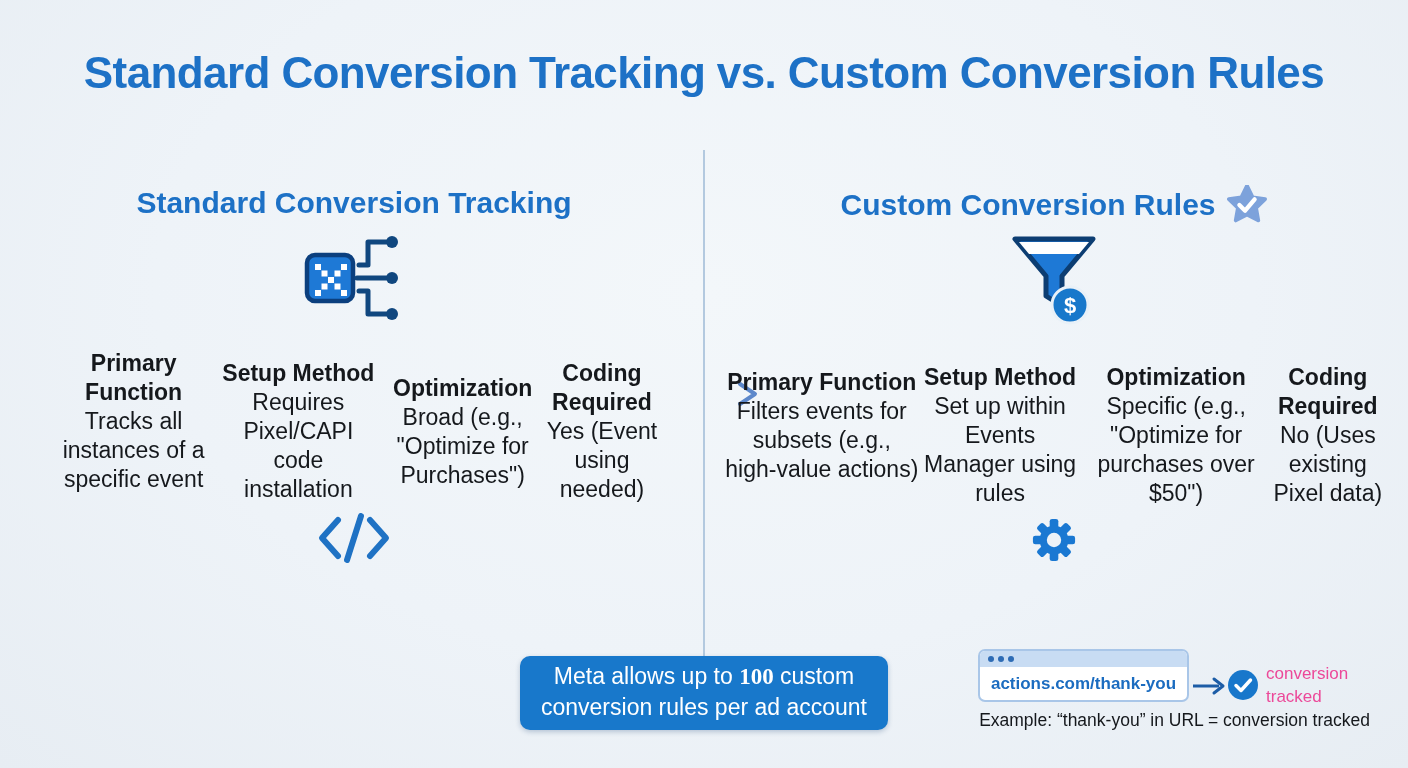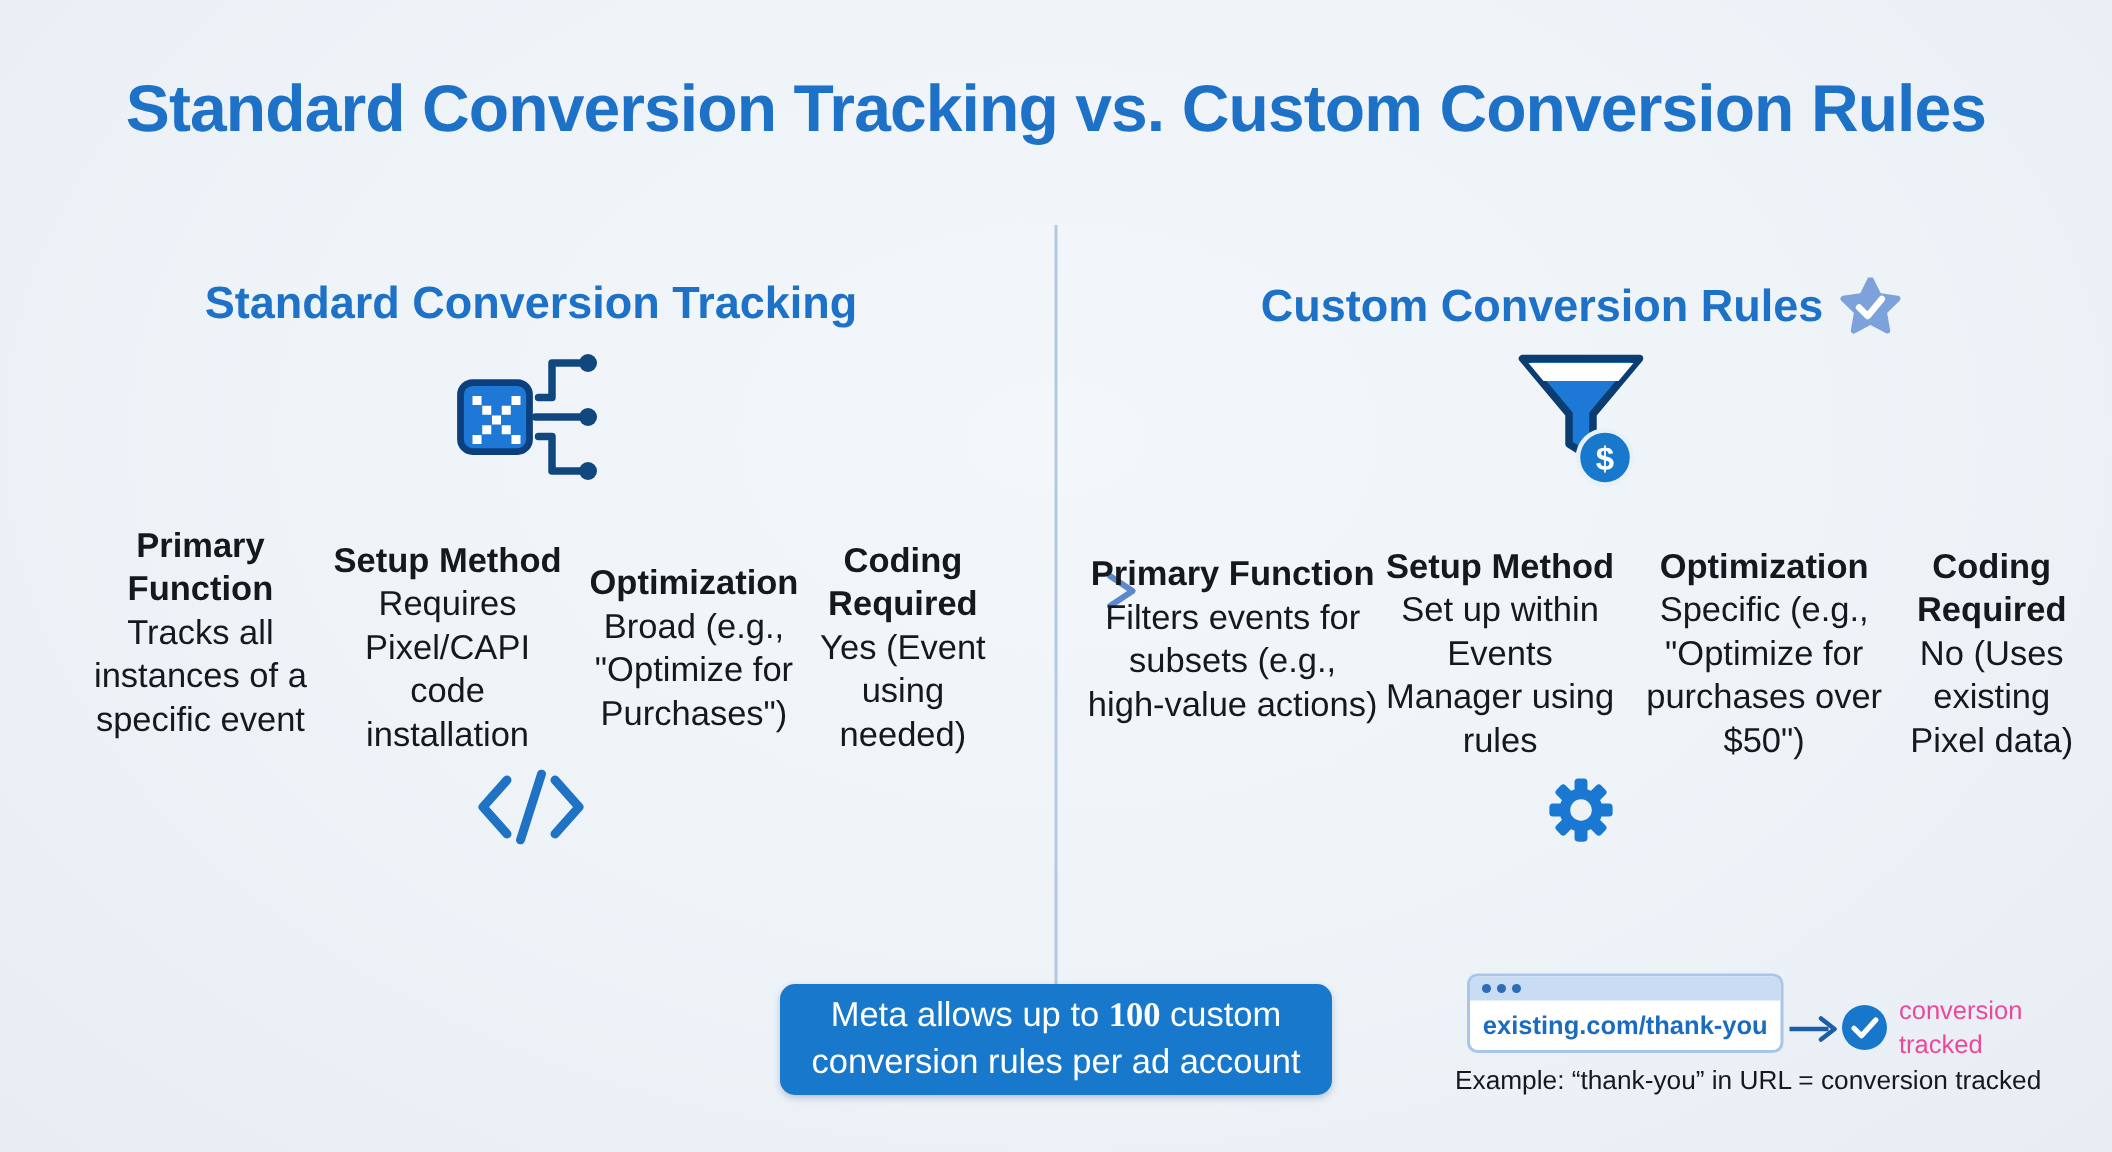--- a/index.html
+++ b/index.html
@@ -70,21 +70,21 @@
   .url-text { font-size: 17px; font-weight: 700; color: #1b6cc0; }
 
   .url-arrow { top: 676px; left: 1192px; }
   .check-wrap { top: 669px; left: 1227px; }
   .result-text {
     top: 662px; left: 1266px;
     font-size: 17px; line-height: 23px; color: #ec4899;
   }
   .url-caption {
     top: 710px; left: 970px; width: 400px;
-    text-align: left; font-size: 17.5px; color: #15181c;
+    text-align: right; font-size: 17.5px; color: #15181c;
   }
 </style>
 </head>
 <body>
 
 <h1 class="abs main-title">Standard Conversion Tracking vs. Custom Conversion Rules</h1>
 
 <div class="abs divider"></div>
 <div class="abs mid-arrow">
   <svg width="125" height="26" viewBox="0 0 125 26">
@@ -212,21 +212,21 @@
   <span>Meta allows up to </span><span class="hl">100</span><span> custom conversion rules per ad account</span>
 </div>
 
 <div class="abs browser">
   <div class="browser-header">
     <span class="browser-dot"></span>
     <span class="browser-dot"></span>
     <span class="browser-dot"></span>
   </div>
   <div class="browser-body">
-    <span class="url-text">existing.com/thank-you</span>
+    <span class="url-text">actions.com/thank-you</span>
   </div>
 </div>
 
 <div class="abs url-arrow">
   <svg width="38" height="20" viewBox="0 0 38 20">
     <line x1="1" y1="10" x2="27" y2="10" stroke="#1d5da6" stroke-width="3"></line>
     <polyline points="22,3 31,10 22,17" fill="none" stroke="#1d5da6" stroke-width="3" stroke-linecap="round" stroke-linejoin="round"></polyline>
   </svg>
 </div>
 

